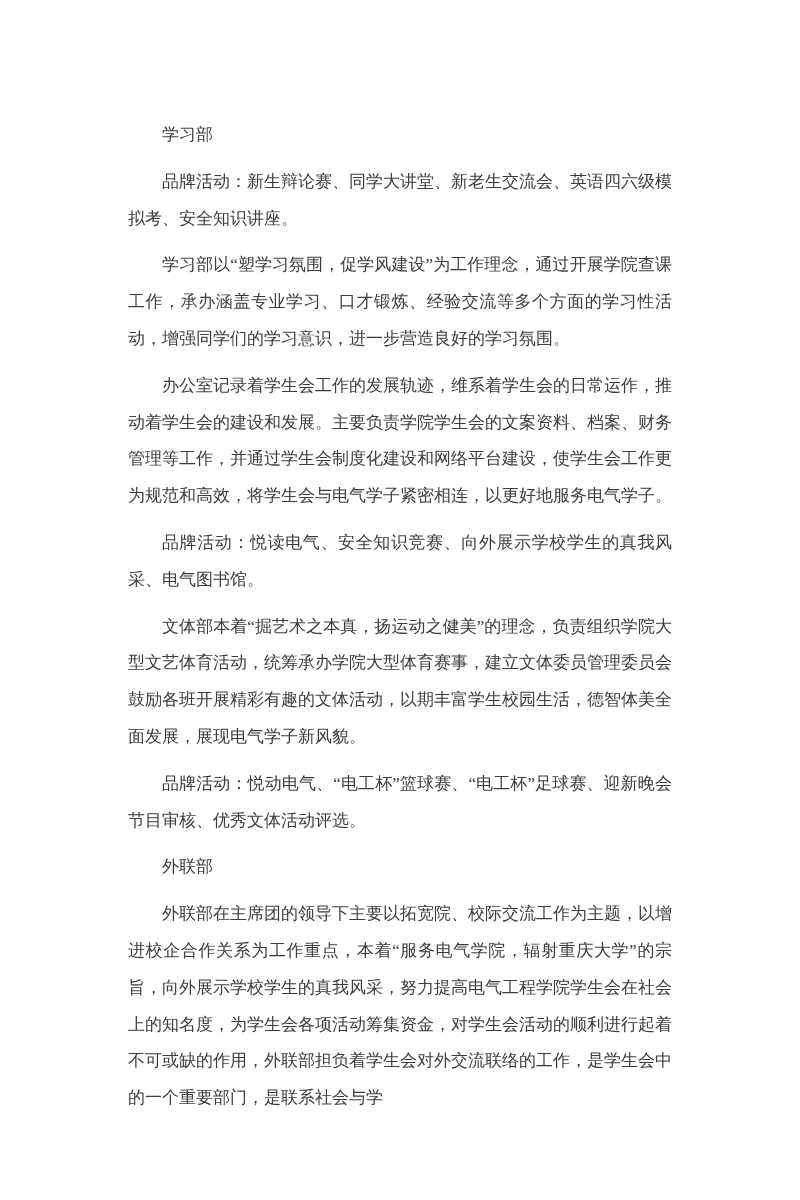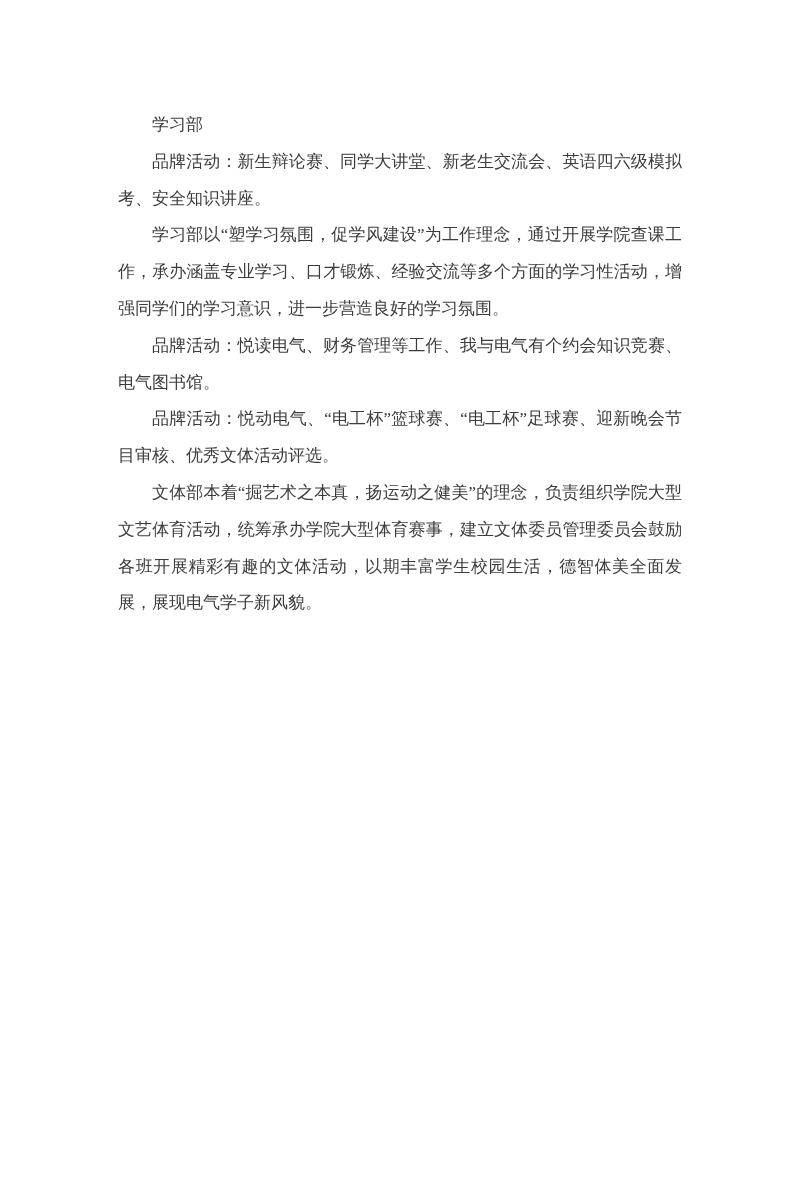--- a/index.html
+++ b/index.html
@@ -10,21 +10,21 @@
   .page {
     position: relative;
     width: 800px;
     height: 1200px;
     background: #ffffff;
     box-sizing: border-box;
     padding: 107px 118px 0 118px;
     overflow: hidden;
   }
   .doc-text p {
-    margin: 0;
+    margin: 10px;
     padding: 0;
     font-family: "Liberation Serif", "DejaVu Serif", serif;
     font-size: 17px;
     line-height: 36.8px;
     color: #3c3c3c;
     text-align: justify;
     text-indent: 2em;
     word-break: break-all;
   }
   .doc-text p.heading {
@@ -37,23 +37,28 @@
 <div class="page">
   <div class="doc-text">
 
     <section>
       <p class="heading">学习部</p>
       <p>品牌活动：新生辩论赛、同学大讲堂、新老生交流会、英语四六级模拟考、安全知识讲座。</p>
       <p>学习部以“塑学习氛围，促学风建设”为工作理念，通过开展学院查课工作，承办涵盖专业学习、口才锻炼、经验交流等多个方面的学习性活动，增强同学们的学习意识，进一步营造良好的学习氛围。</p>
     </section>
 
     <section>
-      <p>品牌活动：悦读电气、财务管理等工作、我与电气有个约会知识竞赛、电气图书馆。</p>
+      <p>办公室记录着学生会工作的发展轨迹，维系着学生会的日常运作，推动着学生会的建设和发展。主要负责学院学生会的文案资料、档案、财务管理等工作，并通过学生会制度化建设和网络平台建设，使学生会工作更为规范和高效，将学生会与电气学子紧密相连，以更好地服务电气学子。</p>
+      <p>品牌活动：悦读电气、安全知识竞赛、向外展示学校学生的真我风采、电气图书馆。</p>
     </section>
 
     <section>
+      <p>文体部本着“掘艺术之本真，扬运动之健美”的理念，负责组织学院大型文艺体育活动，统筹承办学院大型体育赛事，建立文体委员管理委员会鼓励各班开展精彩有趣的文体活动，以期丰富学生校园生活，德智体美全面发展，展现电气学子新风貌。</p>
       <p>品牌活动：悦动电气、“电工杯”篮球赛、“电工杯”足球赛、迎新晚会节目审核、优秀文体活动评选。</p>
-      <p>文体部本着“掘艺术之本真，扬运动之健美”的理念，负责组织学院大型文艺体育活动，统筹承办学院大型体育赛事，建立文体委员管理委员会鼓励各班开展精彩有趣的文体活动，以期丰富学生校园生活，德智体美全面发展，展现电气学子新风貌。</p>
     </section>
 
+    <section>
+      <p class="heading">外联部</p>
+      <p>外联部在主席团的领导下主要以拓宽院、校际交流工作为主题，以增进校企合作关系为工作重点，本着“服务电气学院，辐射重庆大学”的宗旨，向外展示学校学生的真我风采，努力提高电气工程学院学生会在社会上的知名度，为学生会各项活动筹集资金，对学生会活动的顺利进行起着不可或缺的作用，外联部担负着学生会对外交流联络的工作，是学生会中的一个重要部门，是联系社会与学</p>
+    </section>
 
   </div>
 </div>
 
 </body></html>

